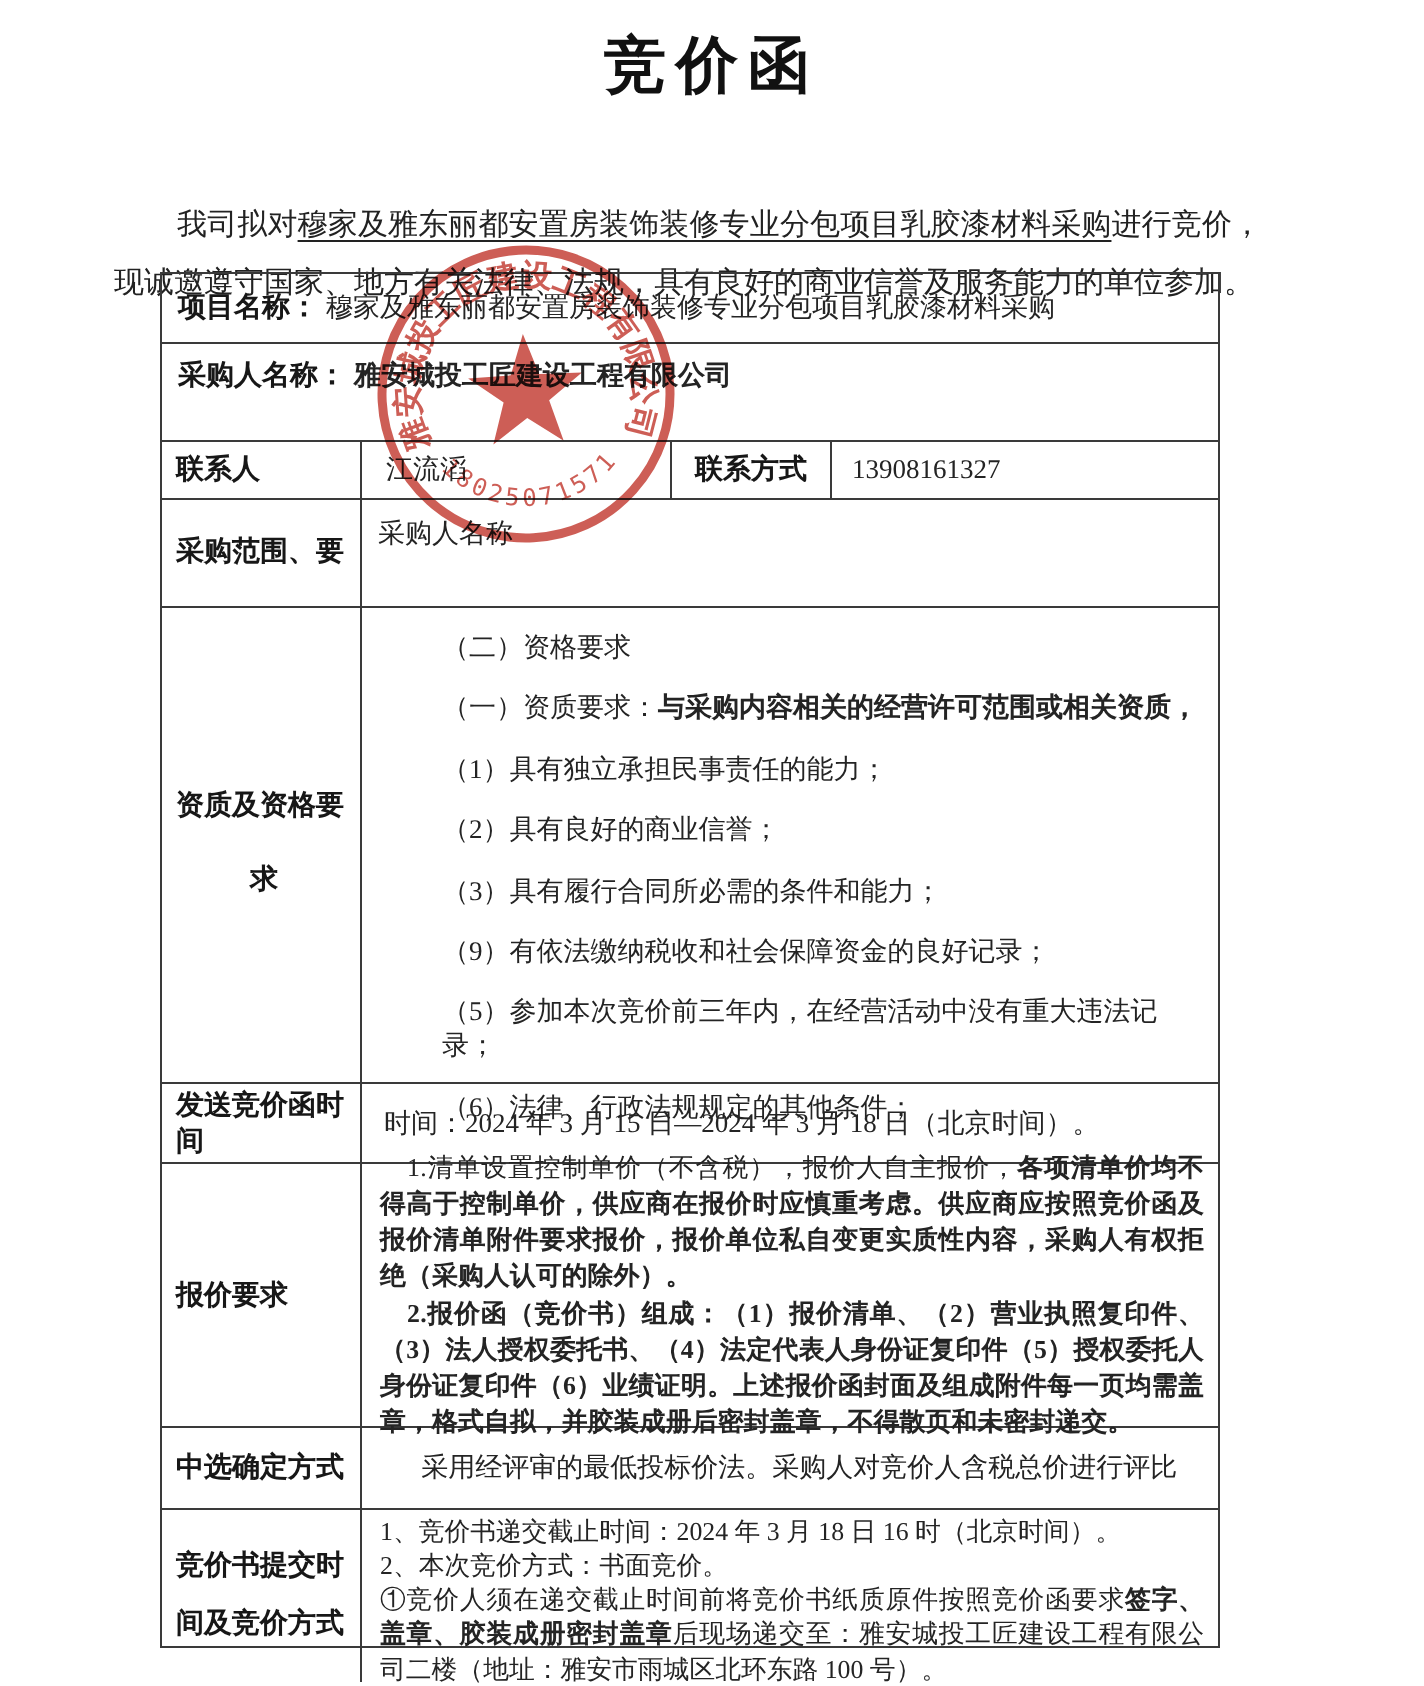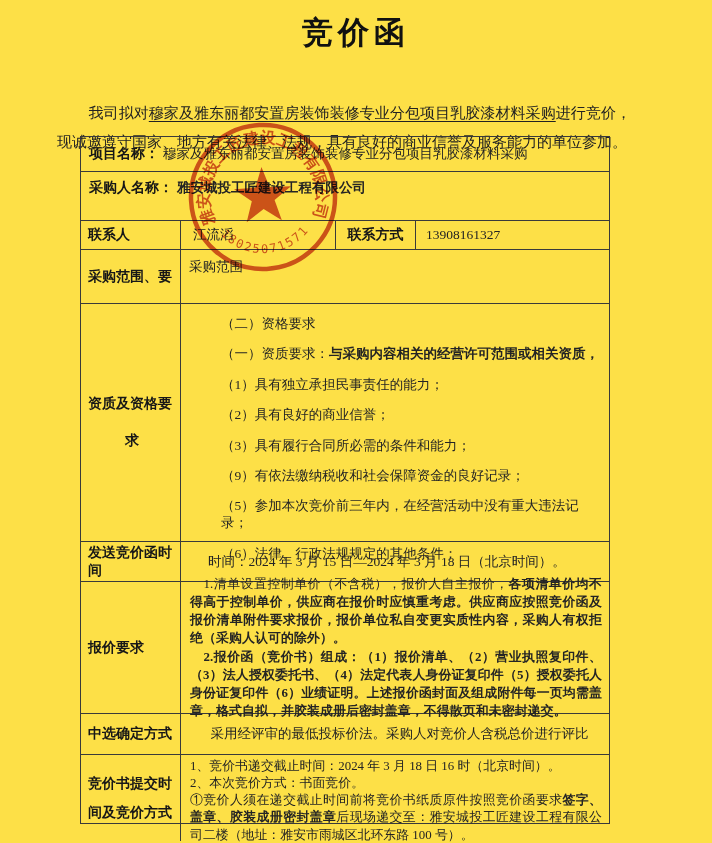--- a/index.html
+++ b/index.html
@@ -1,18 +1,18 @@
 <!DOCTYPE html>
 <html><head>
 <meta charset="utf-8">
 <style>
   html,body { margin:0; padding:0; background:#e8e8e8; }
   .page {
     position:relative; width:712px; height:843px; margin:0 auto;
-    background:#fde047; overflow:hidden;
+    background:#ffffff; overflow:hidden;
     font-family:"Liberation Serif", serif; color:#1d1d1d;
   }
   .doc-title {
     position:absolute; top:12px; left:0; width:712px;
     text-align:center; font-size:31px; font-weight:bold; letter-spacing:5px;
     color:#111;
   }
   .intro {
     position:absolute; left:57px; top:84px; width:574px;
     font-size:15px; line-height:1.92; text-align:justify; text-indent:2.1em;
@@ -39,21 +39,21 @@
   .label-center { text-align:center; }
   .sp2 { line-height:2.1; }
   .sp3 { line-height:2.6; }
   .content-cell { flex:1; display:flex; flex-direction:column; justify-content:center; }
 
   .r-project   { height:34px; align-items:center; }
   .r-purchaser { height:33px; align-items:center; }
   .r-contact   { height:29px;margin-top:16px; }
   .r-scope     { height:54px; }
   .r-qual      { height:238px; }
-  .r-sendtime  { height:40px;gap:16px; }
+  .r-sendtime  { height:40px; }
   .r-pricing   { height:132px; }
   .r-selection { height:41px; }
   .r-submit    { height:87px; }
 
   .full-cell { flex:1; display:flex; align-items:center; padding:2px 8px; box-sizing:border-box; }
   .inline-label { font-weight:bold; font-size:14px; color:#171717; white-space:nowrap; }
   .inline-value { margin-left:4px; }
 
   .c-name { flex:none; width:155px; border-right:1.3px solid #3a3a3a; display:flex; align-items:center; padding-left:12px; box-sizing:border-box; }
   .c-phonelabel { flex:none; width:80px; border-right:1.3px solid #3a3a3a; display:flex; align-items:center; justify-content:center; font-weight:bold; font-size:14px; color:#171717; box-sizing:border-box; }
@@ -117,21 +117,21 @@
       <div class="c-phone">
         <span>13908161327</span>
       </div>
     </div>
 
     <div class="tr r-scope">
       <div class="label-cell sp2">
         <span class="label-line">采购范围、要</span>
       </div>
       <div class="content-cell cell" style="justify-content:flex-start; padding-top:8px;">
-        <span>采购范围</span>
+        <span>采购人名称</span>
       </div>
     </div>
 
     <div class="tr r-qual">
       <div class="label-cell sp3">
         <span class="label-line">资质及资格要</span>
         <span class="label-line label-center">求</span>
       </div>
       <div class="content-cell qual-cell">
         <p>（二）资格要求</p>

